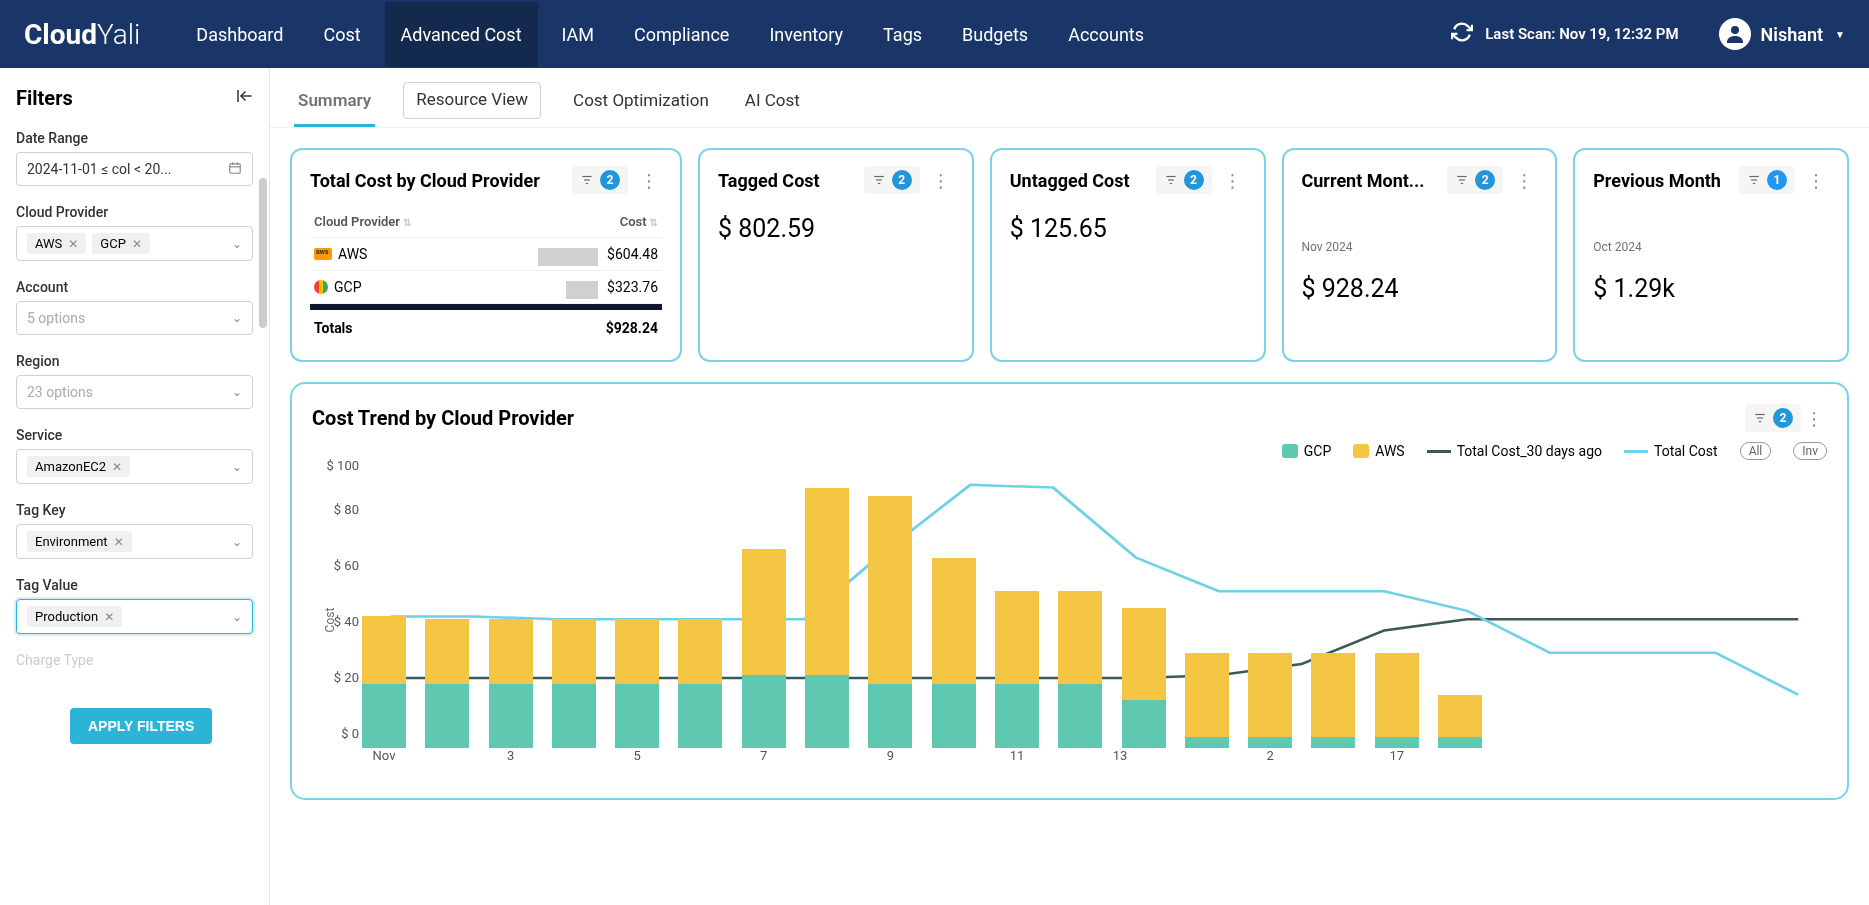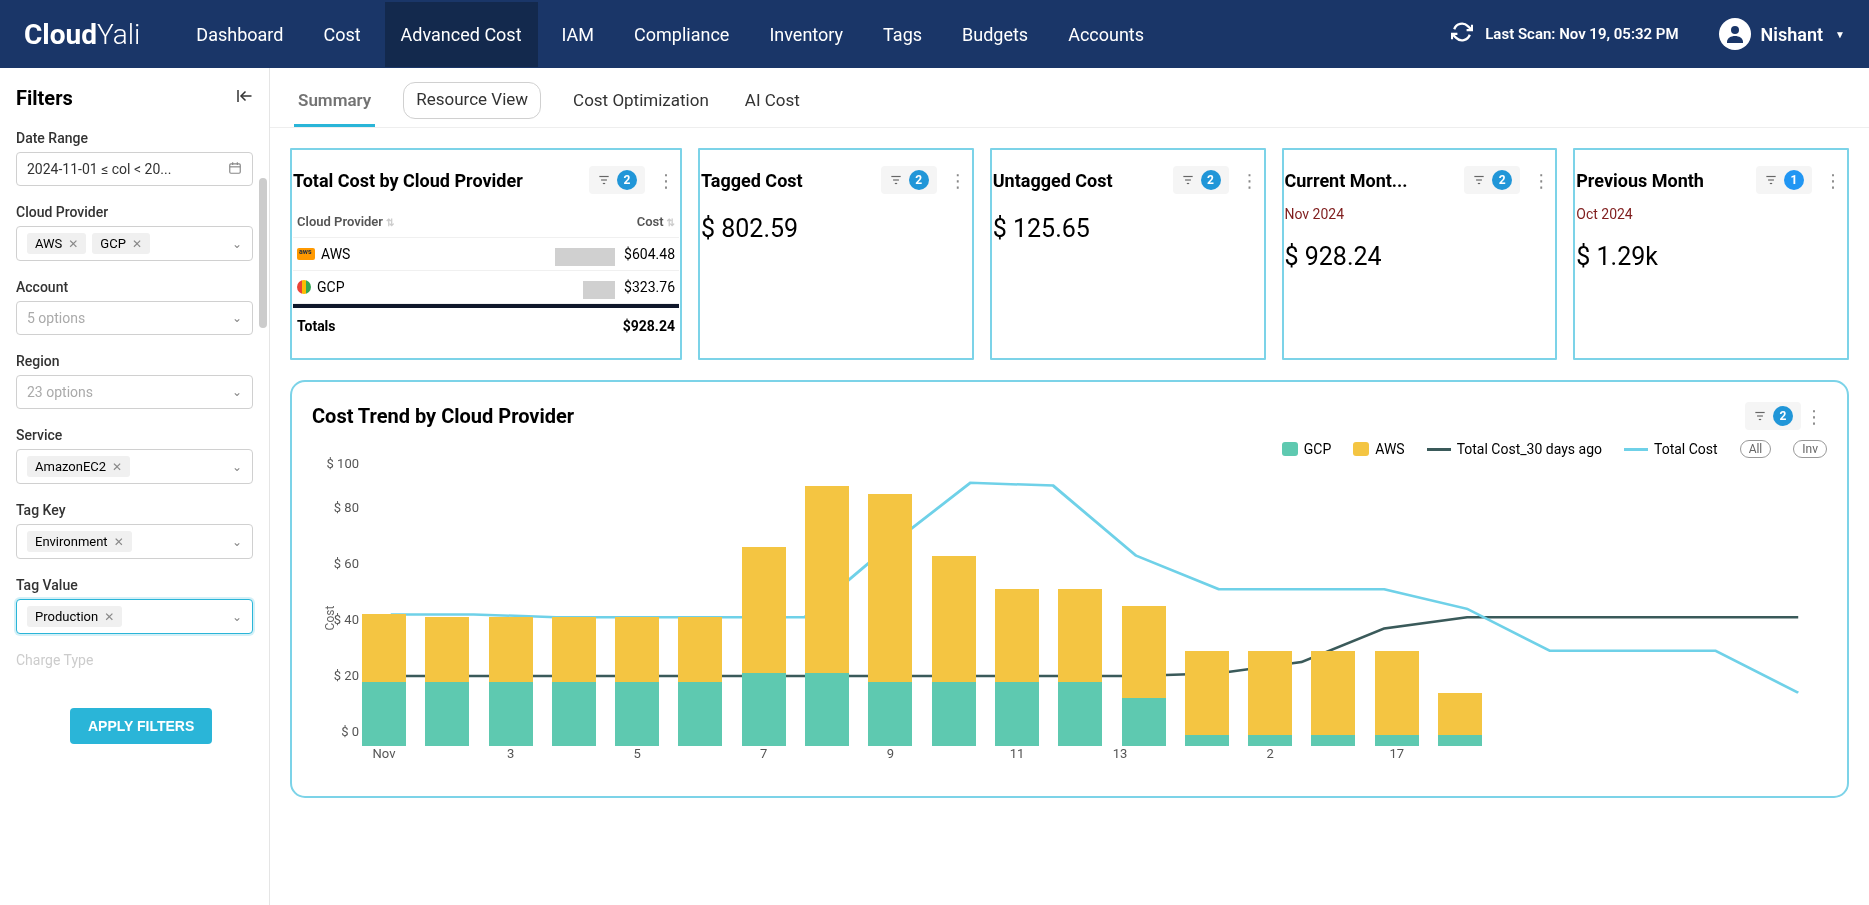--- a/index.html
+++ b/index.html
@@ -40,24 +40,24 @@
 .tag-pill { background: #f0f0f0; border-radius: 3px; padding: 3px 8px; font-size: 13px; display: flex; align-items: center; gap: 6px; }
 .tag-x { color: #888; font-size: 12px; cursor: pointer; }
 .apply-btn { background: #2ab5d8; color: #fff; border: none; padding: 10px 18px; font-size: 14px; font-weight: 700; border-radius: 4px; cursor: pointer; position: fixed; left: 70px; top: calc(68px + 640px); }
 .charge-faded { color: #ccc; font-size: 14px; margin-top: 4px; }
 
 
 .main { flex: 1; overflow: auto; background: #fff; }
 .tabs-row { display: flex; gap: 28px; padding: 14px 24px 0; border-bottom: 1px solid #eee; }
 .tab { padding: 8px 4px 14px; font-size: 17px; color: #333; cursor: pointer; border-bottom: 3px solid transparent; }
 .tab.active { color: #737373; border-bottom-color: #2ab5d8; font-weight: 600; }
-.tab.boxed { border: 1px solid #d0d0d0; border-radius: 12px; padding: 6px 12px; margin-bottom: 8px; }
+.tab.boxed { border: 1px solid #d0d0d0; border-radius: 4px; padding: 6px 12px; margin-bottom: 8px; }
 
 .cards-row { display: flex; gap: 16px; padding: 20px; }
-.card { border: 2px solid #7cd3e8; border-radius: 1px; background: #fff; padding: 16px 1px; position: relative; }
+.card { border: 2px solid #7cd3e8; border-radius: 12px; background: #fff; padding: 16px 18px; position: relative; }
 .card.wide { flex: 0 0 392px; }
 .card.small { flex: 1; min-width: 180px; }
 .card-header { display: flex; align-items: center; gap: 8px; margin-bottom: 12px; }
 .card-title { font-size: 18px; font-weight: 700; flex: 1; white-space: nowrap; overflow: hidden; text-overflow: ellipsis; }
 .filter-btn { display: flex; align-items: center; gap: 6px; background: #f5f5f5; padding: 4px 8px; border-radius: 4px; cursor: pointer; }
 .filter-btn svg { width: 14px; height: 14px; }
 .filter-count { background: #2196d8; color: #fff; border-radius: 50%; width: 20px; height: 20px; display: flex; align-items: center; justify-content: center; font-size: 12px; font-weight: 700; }
 .filter-count.blue { background: #2196f3; }
 .card-menu { color: #888; font-size: 18px; cursor: pointer; padding: 0 4px; }
 
@@ -65,24 +65,24 @@
 .pt-row { display: flex; justify-content: space-between; padding: 8px 4px; border-bottom: 1px solid #f0f0f0; align-items: center; }
 .pt-header { font-weight: 600; color: #555; font-size: 13px; }
 .pt-header .sort-icon { color: #ccc; font-size: 10px; margin-left: 3px; }
 .pt-provider { display: flex; align-items: center; gap: 6px; }
 .cloud-icon { width: 18px; height: 12px; border-radius: 2px; display: inline-block; }
 .cloud-icon.aws { background: #ff9900; position: relative; }
 .cloud-icon.aws::before { content: 'aws'; position: absolute; font-size: 7px; color: #232f3e; left: 2px; top: 0; font-weight: bold; }
 .cloud-icon.gcp { background: linear-gradient(90deg, #ea4335 33%, #fbbc04 33% 66%, #34a853 66%); border-radius: 50%; width: 14px; height: 14px; }
 .pt-cost-cell { position: relative; width: 120px; text-align: right; }
 .pt-bar { position: absolute; right: 60px; top: 2px; height: 18px; background: #d0d0d0; }
-.pt-totals { font-weight: 700; border-top: 4px solid #0f172a; padding-top: 10px; border-bottom: none; }
+.pt-totals { font-weight: 700; border-top: 6px solid #0f172a; padding-top: 10px; border-bottom: none; }
 
 .big-number { font-size: 25px; font-weight: 400; margin-top: 20px; }
-.sub-label { font-size: 14px; color: #7f1d1d; margin-top: 12px; }
+.sub-label { font-size: 12px; color: #737373; margin-top: 46px; }
 
 
 .chart-card { margin: 0 20px 20px; border: 2px solid #7cd3e8; border-radius: 15px; background: #fff; padding: 20px; }
 .chart-header { display: flex; align-items: center; margin-bottom: 10px; }
 .chart-title { font-size: 20px; font-weight: 700; flex: 1; }
 .legend { display: flex; gap: 22px; align-items: center; justify-content: flex-end; margin-bottom: 8px; font-size: 14px; }
 .legend-item { display: flex; align-items: center; gap: 6px; }
 .legend-swatch { width: 16px; height: 14px; border-radius: 3px; }
 .legend-swatch.line { height: 3px; width: 24px; border-radius: 0; }
 .legend-btn { border: 1px solid #999; border-radius: 12px; padding: 1px 8px; font-size: 12px; cursor: pointer; color: #666; }
@@ -112,21 +112,21 @@
       <div class="nav-item">Budgets</div>
       <div class="nav-item">Accounts</div>
     </div>
   <div class="nav-spacer"></div>
   <span class="refresh-icon">
     <svg width="22" height="22" viewBox="0 0 24 24" fill="none" stroke="#fff" stroke-width="2.5">
         <path d="M23 4v6h-6M1 20v-6h6"></path>
         <path d="M3.51 9a9 9 0 0114.85-3.36L23 10M1 14l4.64 4.36A9 9 0 0020.49 15"></path>
       </svg>
   </span>
-  <span class="last-scan">Last Scan: Nov 19, 05:32 PM</span>
+  <span class="last-scan">Last Scan: Nov 19, 12:32 PM</span>
   <div class="user-area">
     <span class="user-avatar">
       <svg viewBox="0 0 24 24">
           <circle cx="12" cy="8" r="4"></circle>
           <path d="M4 20c0-4 4-6 8-6s8 2 8 6v1H4z"></path>
         </svg>
     </span>
     <span class="user-name">Nishant</span>
     <span class="chevron-down">▼</span>
   </div>

